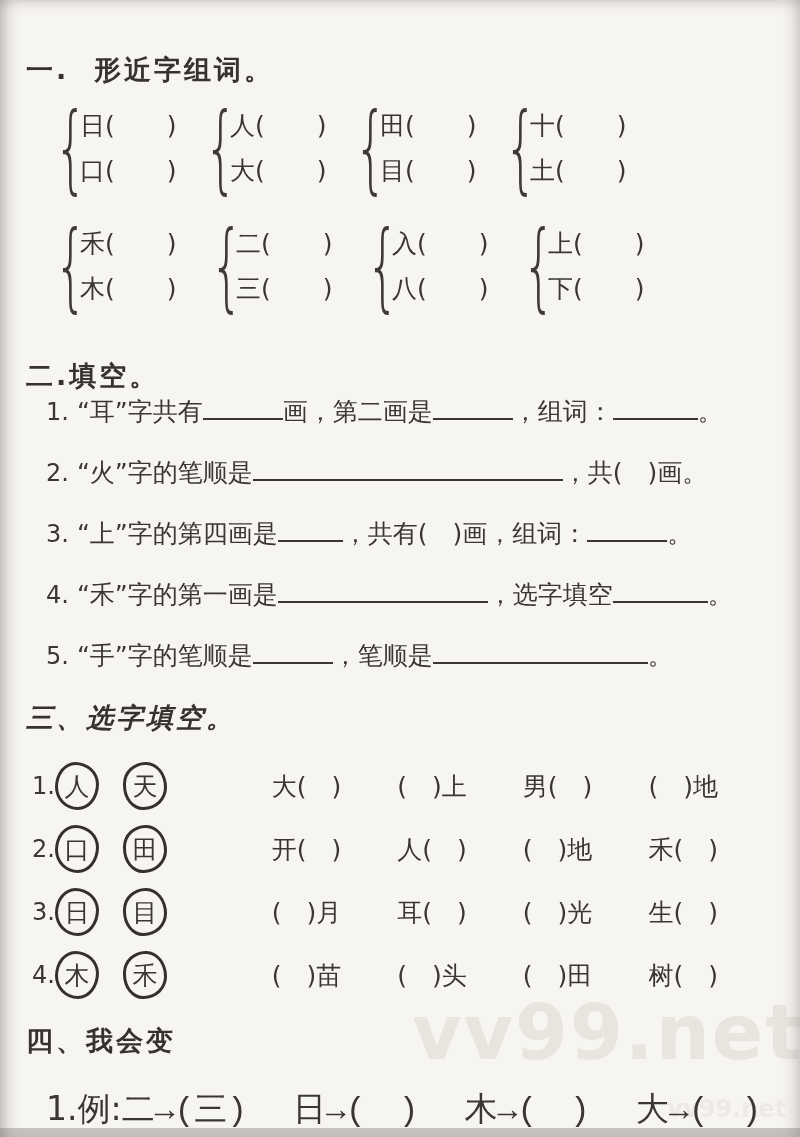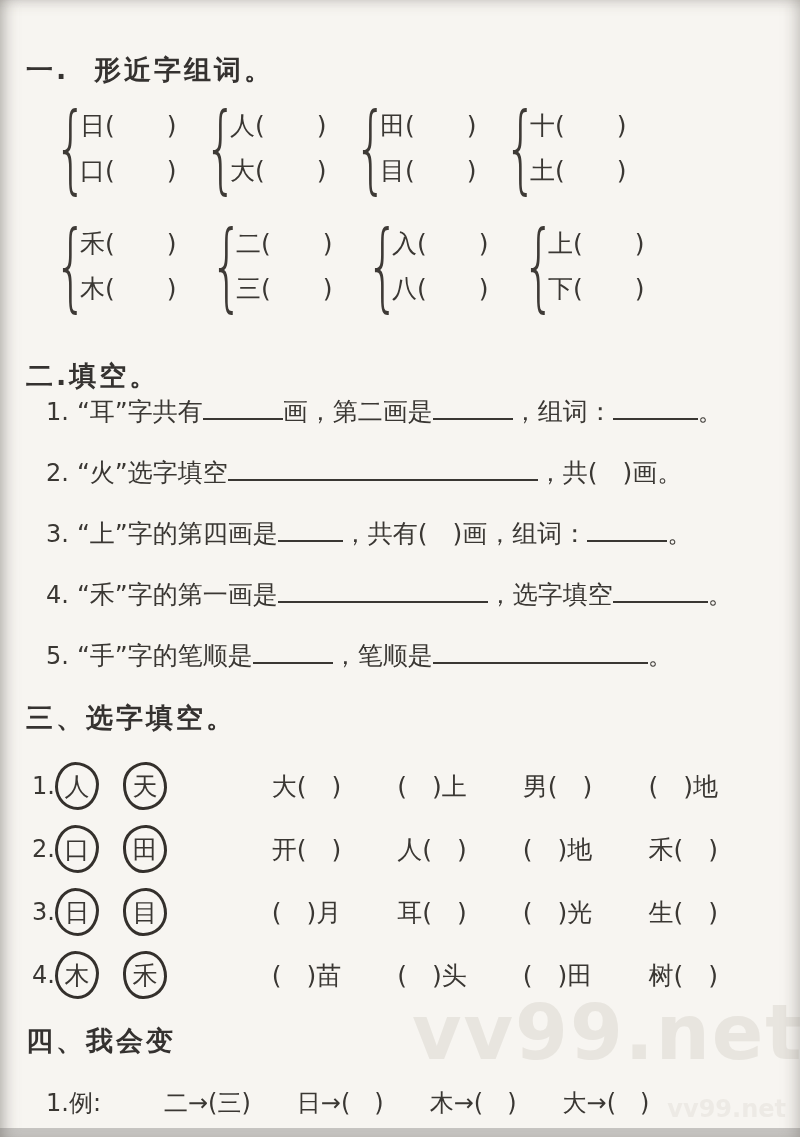--- a/index.html
+++ b/index.html
@@ -60,42 +60,42 @@
     white-space: pre; line-height: 36px;
   }
   .fill-item .num { margin-right: 8px; font-size: 24px; }
   .blank {
     display: inline-block; height: 24px; vertical-align: baseline;
     border-bottom: 2.5px solid #3a3733;
   }.w65{width:65px}.w80{width:80px}
   .w85{width:85px}.w95{width:95px}.w210{width:210px}.w215{width:215px}.w310{width:310px}
 
   
-  .sec3-title { margin-top: 26px; }
+  .sec3-title { margin-top: 26px; font-style: italic; }
   .choose-list { margin-top: 26px; }
   .choose-row { display: flex; align-items: center; margin: 0 0 15px 6px;
     font-size: 25px; font-weight: 500; }
   .choose-left { display: flex; align-items: center; width: 250px; }
   .choose-left .num { font-size: 24px; }
   .circled {
     display: inline-flex; align-items: center; justify-content: center;
     width: 44px; height: 48px; border: 3px solid #34302c;
     border-radius: 46% 54% 48% 52% / 52% 46% 54% 48%;
     font-size: 25px; flex: none;
   }
   .circled.b { margin-left: 24px; border-radius: 52% 48% 54% 46% / 46% 54% 48% 52%; }
   .phrase { width: 131px; white-space: pre; }
 
   
   .sec4-title { margin-top: 24px; font-family: Liberation Serif, serif; }
   .change-list { margin-top: 28px; }
   .change-row { display: flex; align-items: center; margin: 0 0 32px 20px;
-    font-size: 24px; font-weight: 500; white-space: pre; }
+    font-size: 33px; font-weight: 500; white-space: pre; }
   .change-row .lead { width: 118px; }
-  .change-item { margin-right: 46px; }
+  .change-item { margin-right: 46px; font-family: Liberation Mono, monospace; }
 </style>
 </head>
 <body>
 
 <div class="wm-main">vv99.net</div>
 <div class="wm-corner">vv99.net</div>
 
 <div class="content">
 
   <div class="sec-title">一.  形近字组词。</div>
@@ -238,21 +238,21 @@
             <span class="gap"></span>
             <span class="paren">)</span>
           </span>
       </span>
     </div>
   </div>
 
   <div class="sec-title sec2-title">二.填空。</div>
   <div class="fill-list">
     <div class="fill-item"><span class="num">1.</span><span>“耳”字共有</span><span class="blank w80"></span><span>画，第二画是</span><span class="blank w80"></span><span>，组词：</span><span class="blank w85"></span><span>。</span></div>
-    <div class="fill-item"><span class="num">2.</span><span>“火”选字填空</span><span class="blank w310"></span><span>，共(　)画。</span></div>
+    <div class="fill-item"><span class="num">2.</span><span>“火”字的笔顺是</span><span class="blank w310"></span><span>，共(　)画。</span></div>
     <div class="fill-item"><span class="num">3.</span><span>“上”字的第四画是</span><span class="blank w65"></span><span>，共有(　)画，组词：</span><span class="blank w80"></span><span>。</span></div>
     <div class="fill-item"><span class="num">4.</span><span>“禾”字的第一画是</span><span class="blank w210"></span><span>，选字填空</span><span class="blank w95"></span><span>。</span></div>
     <div class="fill-item"><span class="num">5.</span><span>“手”字的笔顺是</span><span class="blank w80"></span><span>，笔顺是</span><span class="blank w215"></span><span>。</span></div>
   </div>
 
   <div class="sec-title sec3-title">三、选字填空。</div>
   <div class="choose-list">
     <div class="choose-row">
       <span class="choose-left">
           <span class="num">1.</span>

